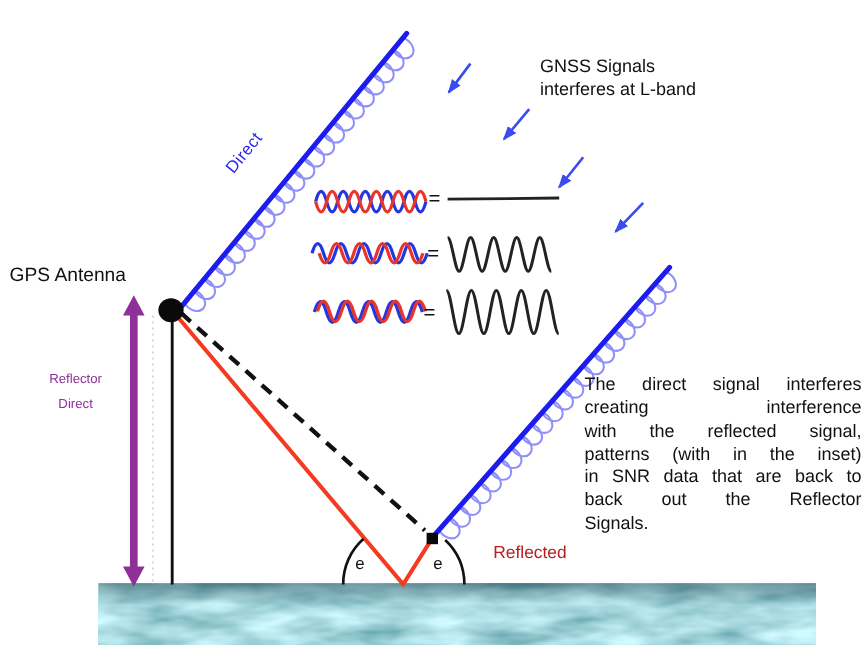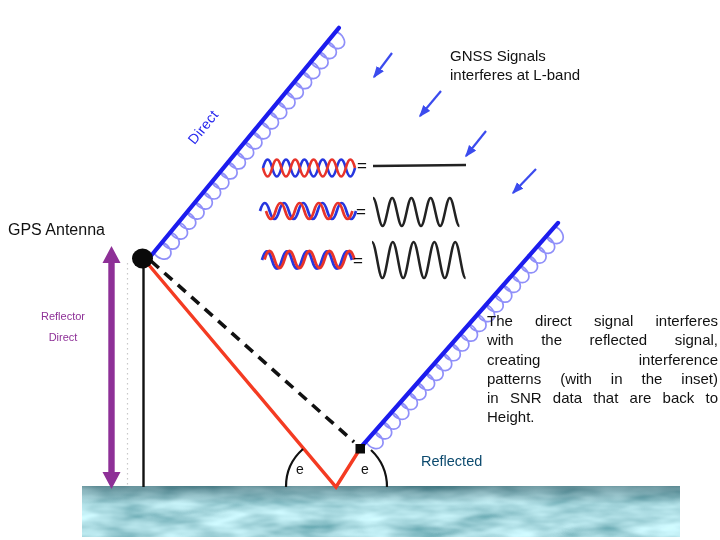--- a/index.html
+++ b/index.html
@@ -6,21 +6,21 @@
   .stage{
     position:relative;width:720px;height:540px;background:#fff;overflow:hidden;
     font-family:"Liberation Sans", sans-serif;color:#111;
   }
   .stage svg{position:absolute;left:0;top:0;}
   .txt{position:absolute;white-space:nowrap;}
   .gnss-block{left:450px;top:46px;width:215px;text-align:left;font-size:15px;line-height:19px;white-space:nowrap;}
   .gps-antenna{left:8px;top:221px;font-size:16px;}
   .refl-height{left:16px;top:306px;width:94px;text-align:center;font-size:11px;line-height:21px;color:#8e3097;}
   .direct-label{left:203px;top:127px;transform:translate(-50%,-50%) rotate(-51deg);color:#2424ee;font-size:14px;letter-spacing:.4px;}
-  .reflected-label{left:421px;top:453px;color:#0c4a6e;font-size:14.5px;}
+  .reflected-label{left:411px;top:453px;color:#b91c1c;font-size:14.5px;}
   .ang{position:absolute;font-size:14px;color:#111;}
   .ang-left{left:296px;top:461px;}
   .ang-right{left:361px;top:461px;}
   .eq{position:absolute;font-size:17px;color:#111;font-weight:400;}
   .eq1{left:357px;top:156px;}
   .eq2{left:356px;top:202px;}
   .eq3{left:353px;top:251px;}
   .para{position:absolute;left:487px;top:311px;width:231px;font-size:15px;line-height:19.3px;}
   .pl{text-align:justify;text-align-last:justify;}
   .pl-last{text-align-last:auto;}
@@ -131,20 +131,21 @@
 
   <div class="ang ang-left">e</div>
   <div class="ang ang-right">e</div>
 
   <div class="eq eq1">=</div>
   <div class="eq eq2">=</div>
   <div class="eq eq3">=</div>
 
   <div class="para">
     <div class="pl">The direct signal interferes</div>
+    <div class="pl">creating interference</div>
     <div class="pl">with the reflected signal,</div>
-    <div class="pl">creating interference</div>
     <div class="pl">patterns (with in the inset)</div>
     <div class="pl">in SNR data that are back to</div>
-    <div class="pl pl-last">Height.</div>
+    <div class="pl">back out the Reflector</div>
+    <div class="pl pl-last">Signals.</div>
   </div>
 
 </div>
 
 </body></html>

